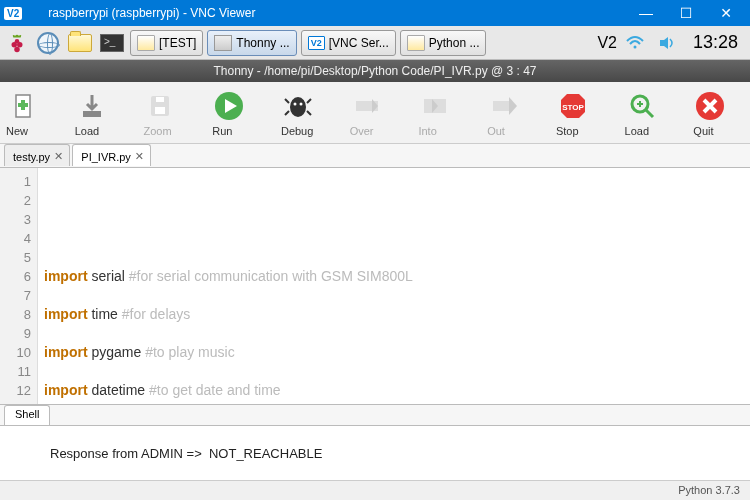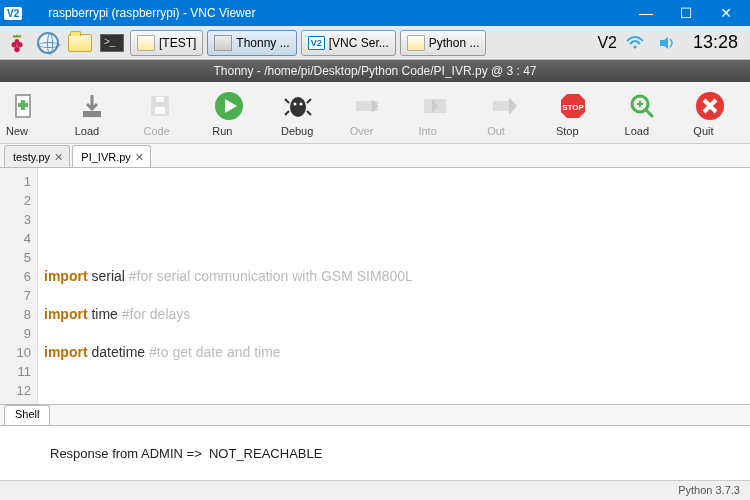--- a/index.html
+++ b/index.html
@@ -22,21 +22,21 @@
 .tb-btn .mini-vnc { background: #fff; color: #0078d7; font-weight: bold; font-size: 9px; padding: 1px 2px; border-radius: 1px; border: 1px solid #0078d7; }
 .tb-btn .mini-thonny { width: 18px; height: 16px; background: linear-gradient(#eee,#ccc); border: 1px solid #999; }
 
 .thonny-title { background: linear-gradient(#656565,#484848); height: 22px; color: #eee; font-size: 12px; display: flex; align-items: center; justify-content: center; }
 
 .thonny-toolbar { background: #f2f2f2; height: 62px; display: flex; align-items: center; border-bottom: 1px solid #ccc; padding: 2px 6px; gap: 18px; }
 .tool-item { display: flex; flex-direction: column; align-items: flex-start; gap: 2px; font-size: 11px; color: #333; cursor: pointer; width: 54px; }
 .tool-item.disabled { color: #aaa; }
 .tool-icon { width: 34px; height: 34px; display: flex; align-items: center; justify-content: center; }
 
-.editor-tabs { background: #f6f6f6; height: 24px; display: flex; align-items: center; border-bottom: 1px solid #bbb; padding: 0 4px; }
+.editor-tabs { background: #f6f6f6; height: 24px; display: flex; align-items: flex-start; border-bottom: 1px solid #bbb; padding: 0 4px; }
 .etab { height: 22px; padding: 2px 6px 0 8px; border: 1px solid #bbb; border-bottom: none; background: #eee; font-size: 11px; display: flex; align-items: center; gap: 4px; margin-right: 2px; border-radius: 3px 3px 0 0; cursor: pointer; }
 .etab.active { background: #fff; }
 .etab .tab-close { font-size: 11px; color: #666; cursor: pointer; }
 
 .editor { height: 236px; display: flex; font-family: 'Courier New', monospace; font-size: 14px; background: #fff; overflow: hidden; }
 .gutter { width: 38px; background: #f2f2f2; text-align: right; padding: 4px 6px 0 0; color: #888; font-size: 13px; line-height: 19px; border-right: 1px solid #ddd; }
 .code { flex: 1; padding: 4px 6px 0 6px; line-height: 19px; white-space: pre; color: #333; }
 .kw { color: #c07000; font-weight: bold; }
 .cmt { color: #bbb; }
 
@@ -145,21 +145,21 @@
     <span>Load</span>
   </div>
   <div class="tool-item disabled">
     <div class="tool-icon">
         <svg width="30" height="30" viewBox="0 0 30 30">
           <rect x="6" y="5" width="18" height="20" fill="#ddd" rx="2"></rect>
           <rect x="10" y="16" width="10" height="7" fill="#fff"></rect>
           <rect x="11" y="6" width="8" height="5" fill="#fff"></rect>
         </svg>
       </div>
-    <span>Code</span>
+    <span>Zoom</span>
   </div>
   <div class="tool-item">
     <div class="tool-icon">
         <svg width="32" height="32" viewBox="0 0 32 32">
           <circle cx="16" cy="16" r="14" fill="#4caf50"></circle>
           <path d="M12 9 L24 16 L12 23 Z" fill="#fff"></path>
         </svg>
       </div>
     <span>Run</span>
   </div>
@@ -256,20 +256,21 @@
       <div>10</div>
       <div>11</div>
       <div>12</div>
       <div>13</div>
   </div>
   <div class="code">
 <div> </div>
 <div> </div>
 <div><span class="kw">import</span><span> serial </span><span class="cmt">#for serial communication with GSM SIM800L</span></div>
 <div><span class="kw">import</span><span> time </span><span class="cmt">#for delays</span></div>
+<div><span class="kw">import</span><span> pygame </span><span class="cmt">#to play music</span></div>
 <div><span class="kw">import</span><span> datetime </span><span class="cmt">#to get date and time</span></div>
 
 
 
 
 
 
 
 
 

